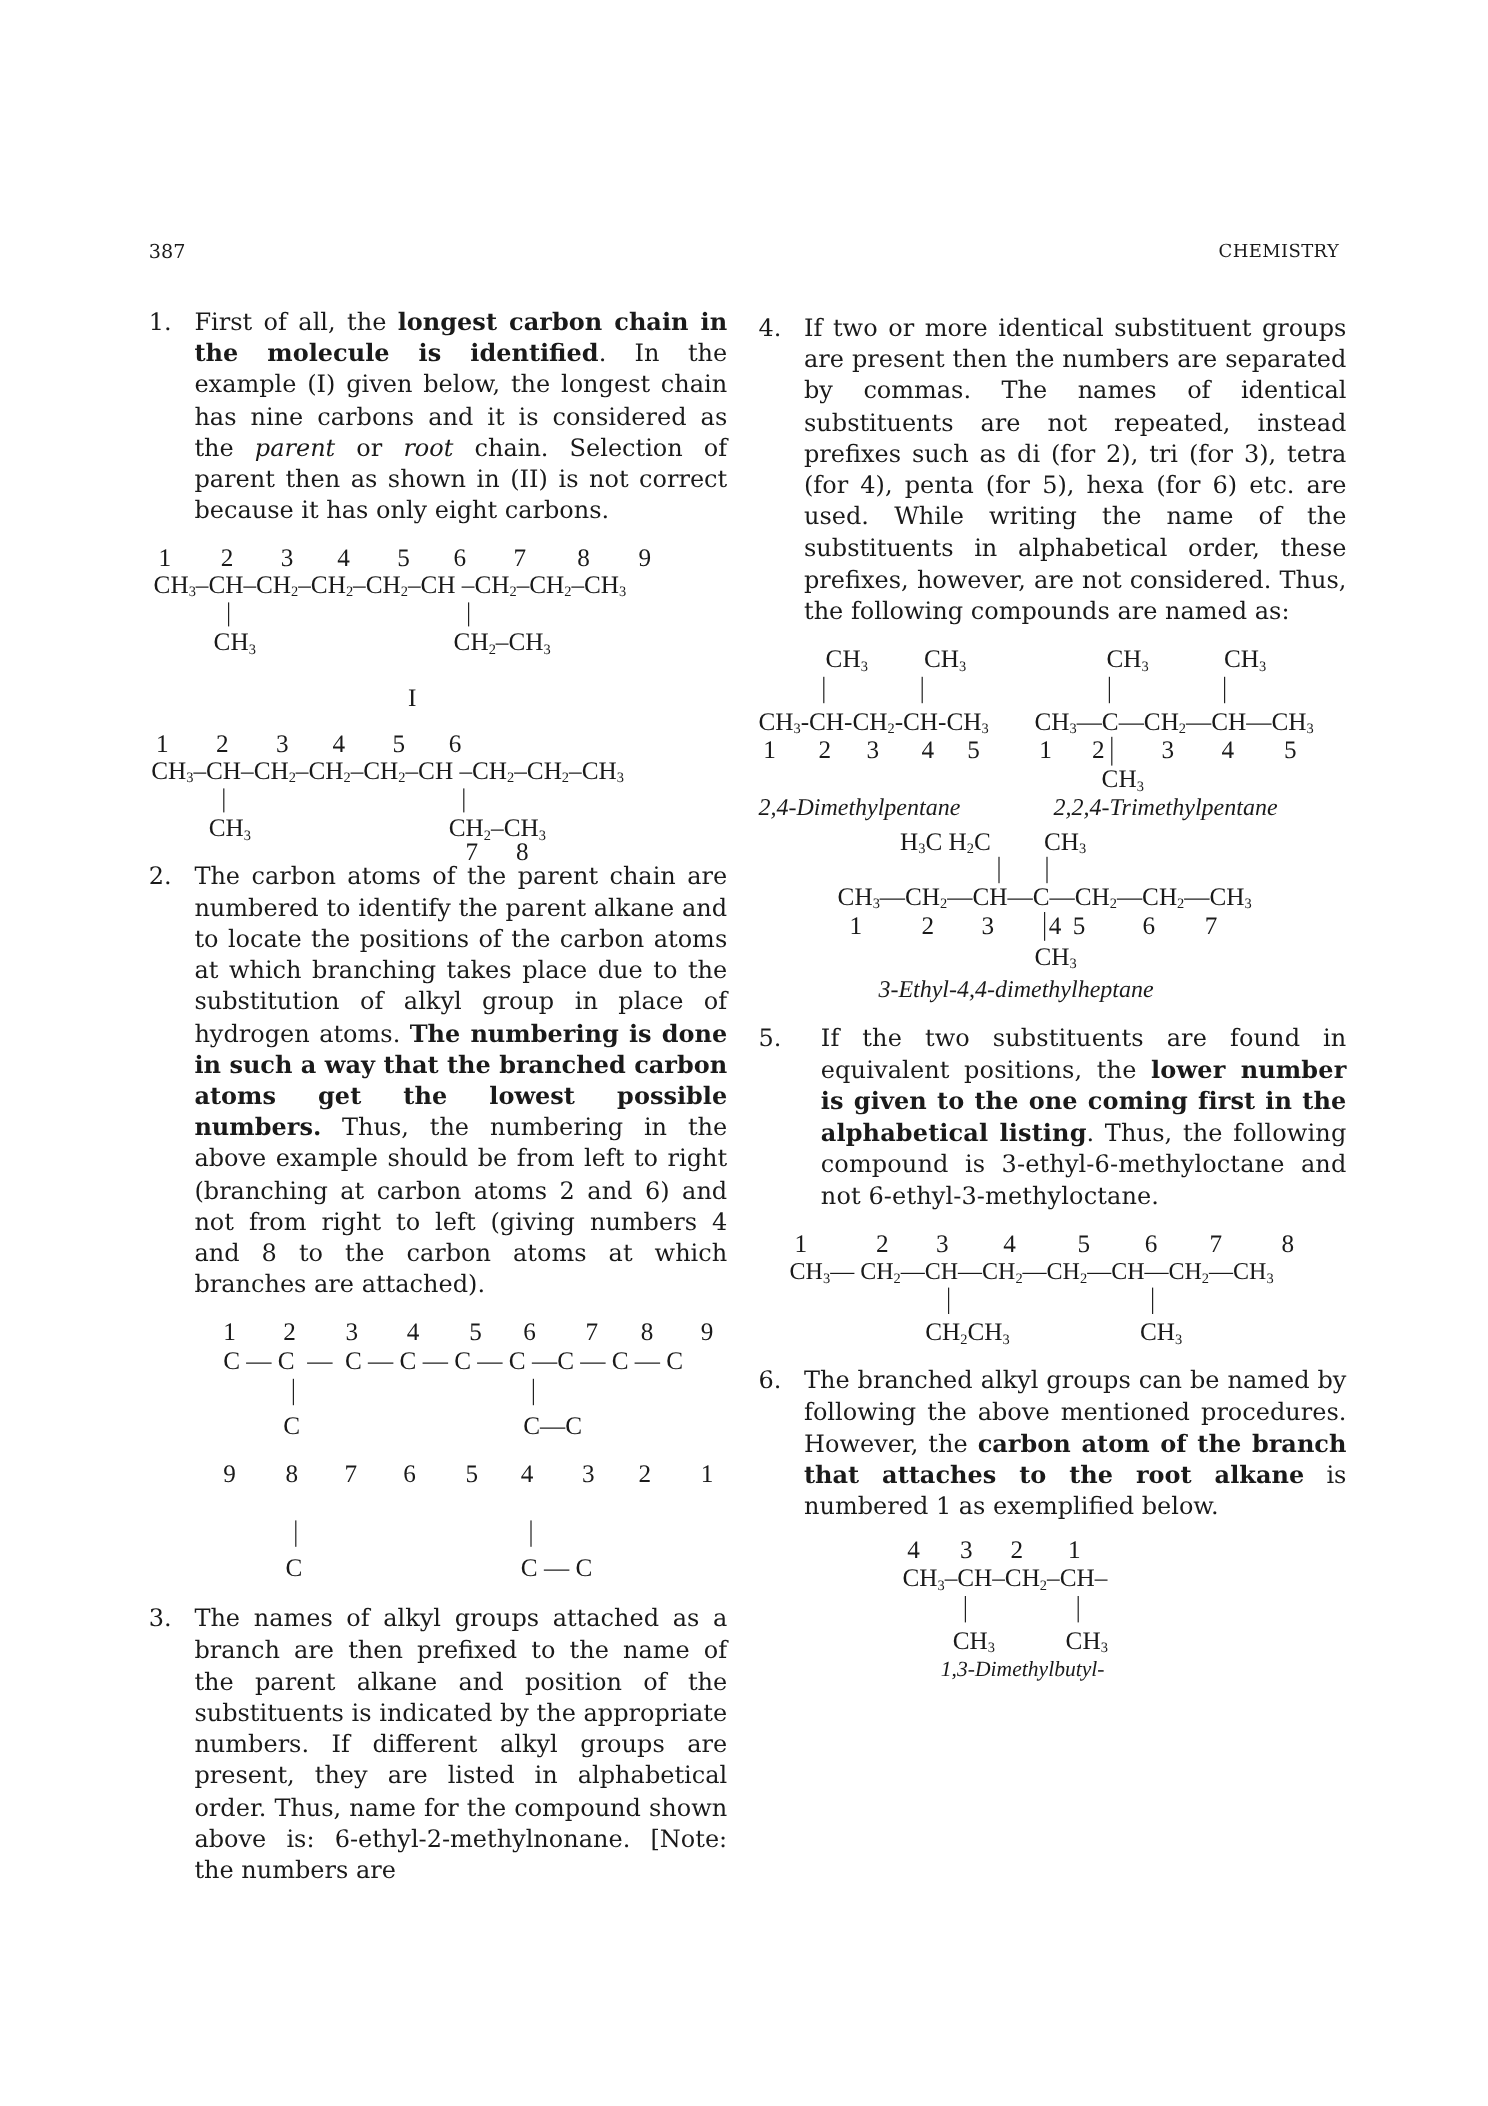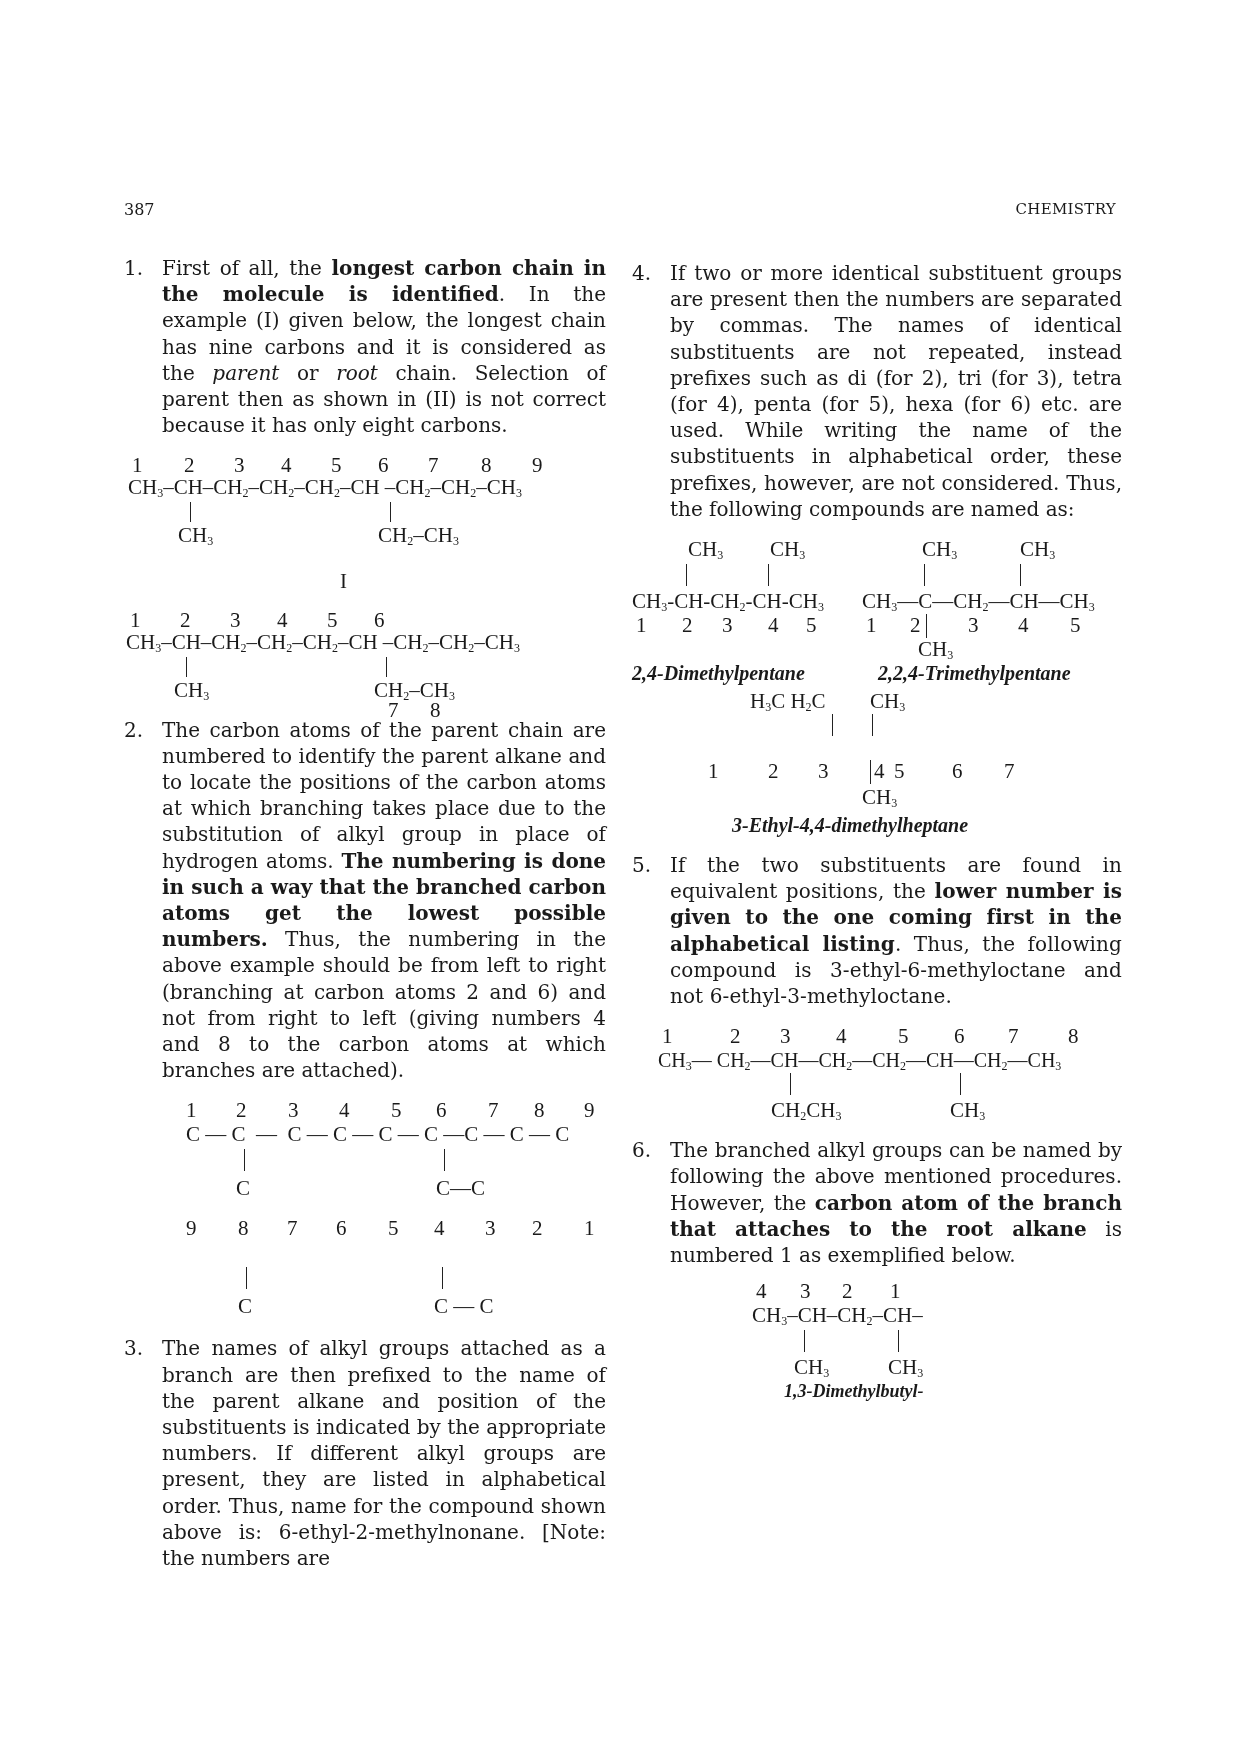--- a/index.html
+++ b/index.html
@@ -17,21 +17,21 @@
   .cont { padding-left: 38px; text-align: justify; }
   p { margin: 0; }
   b { font-weight: bold; }
   i { font-style: italic; }
 
   
   .struct { position: relative; font-family: "Liberation Serif", "DejaVu Serif", serif; font-size: 21px; }
   .struct .t { position: absolute; white-space: nowrap; }
   .struct .vb { position: absolute; width: 1.3px; background: #222; }
   .struct sub { font-size: 12px; vertical-align: -3px; line-height: 0; }
-  .caption { font-style: italic; font-family: "Liberation Serif", "DejaVu Serif", serif; font-size: 20px; position: absolute; white-space: nowrap; font-weight: bold; }
+  .caption { font-style: italic; font-family: "Liberation Serif", "DejaVu Serif", serif; font-size: 20px; position: absolute; white-space: nowrap; }
   .label-roman { position: absolute; font-family: "Liberation Serif", serif; font-size: 21px; }
 </style>
 </head>
 <body>
 
 <div class="page-num">387</div>
 <div class="running-head">CHEMISTRY</div>
 
 <div class="col left">
 
@@ -153,35 +153,36 @@
     <span class="t" style="left:438px;top:80px">5</span>
     <span class="t" style="left:286px;top:104px">CH<sub>3</sub></span>
     <span class="caption" style="left:246px;top:128px">2,2,4-Trimethylpentane</span>
   </div>
 
   <div class="struct" style="height:152px; margin-top:6px;">
     <span class="t" style="left:118px;top:0">H<sub>3</sub>C H<sub>2</sub>C</span>
     <span class="t" style="left:238px;top:0">CH<sub>3</sub></span>
     <div class="vb" style="left:200px;top:26px;height:22px"></div>
     <div class="vb" style="left:240px;top:26px;height:22px"></div>
+    <span class="t" style="left:66px;top:46px">CH<sub>3</sub>—CH<sub>2</sub>—CH—C—CH<sub>2</sub>—CH<sub>2</sub>—CH<sub>3</sub></span>
     <span class="t" style="left:76px;top:70px">1</span>
     <span class="t" style="left:136px;top:70px">2</span>
     <span class="t" style="left:186px;top:70px">3</span>
     <div class="vb" style="left:238px;top:72px;height:24px"></div>
     <span class="t" style="left:242px;top:70px">4</span>
     <span class="t" style="left:262px;top:70px">5</span>
     <span class="t" style="left:320px;top:70px">6</span>
     <span class="t" style="left:372px;top:70px">7</span>
     <span class="t" style="left:230px;top:96px">CH<sub>3</sub></span>
     <span class="caption" style="left:100px;top:124px">3-Ethyl-4,4-dimethylheptane</span>
   </div>
 
   <div class="item" style="margin-top:12px;">
     <span class="num">5.</span>
-    <p style="letter-spacing:0.1px;"><span>If the two substituents are found in equivalent positions, the </span><b>lower number is given to the one coming first in the alphabetical listing</b><span>. Thus, the following compound is 3-ethyl-6-methyloctane and not 6-ethyl-3-methyloctane.</span></p>
+    <p style="letter-spacing:0.1px;margin-left:14px;"><span>If the two substituents are found in equivalent positions, the </span><b>lower number is given to the one coming first in the alphabetical listing</b><span>. Thus, the following compound is 3-ethyl-6-methyloctane and not 6-ethyl-3-methyloctane.</span></p>
   </div>
 
   <div class="struct" style="height:106px; margin-top:14px;">
     <span class="t" style="left:30px;top:0">1</span>
     <span class="t" style="left:98px;top:0">2</span>
     <span class="t" style="left:148px;top:0">3</span>
     <span class="t" style="left:204px;top:0">4</span>
     <span class="t" style="left:266px;top:0">5</span>
     <span class="t" style="left:322px;top:0">6</span>
     <span class="t" style="left:376px;top:0">7</span>

